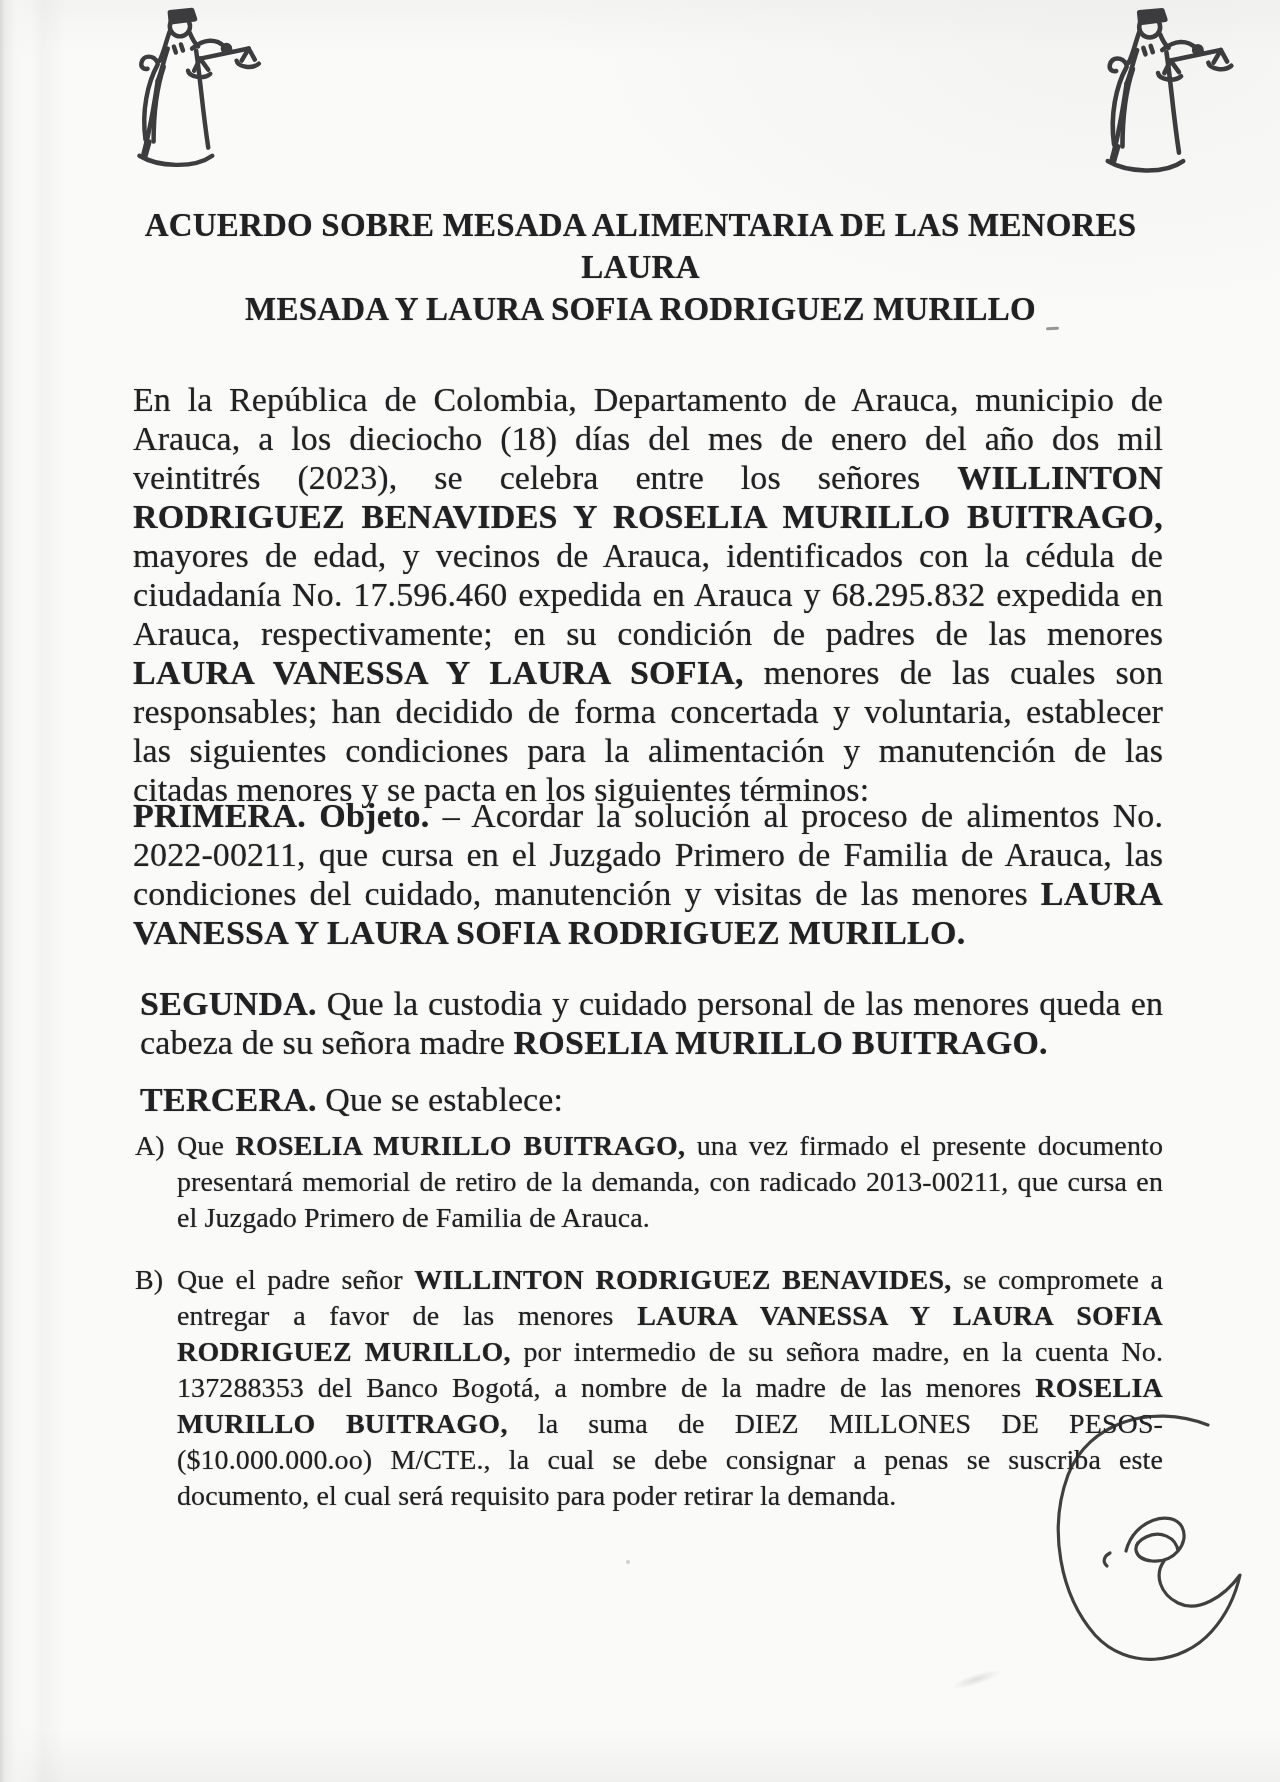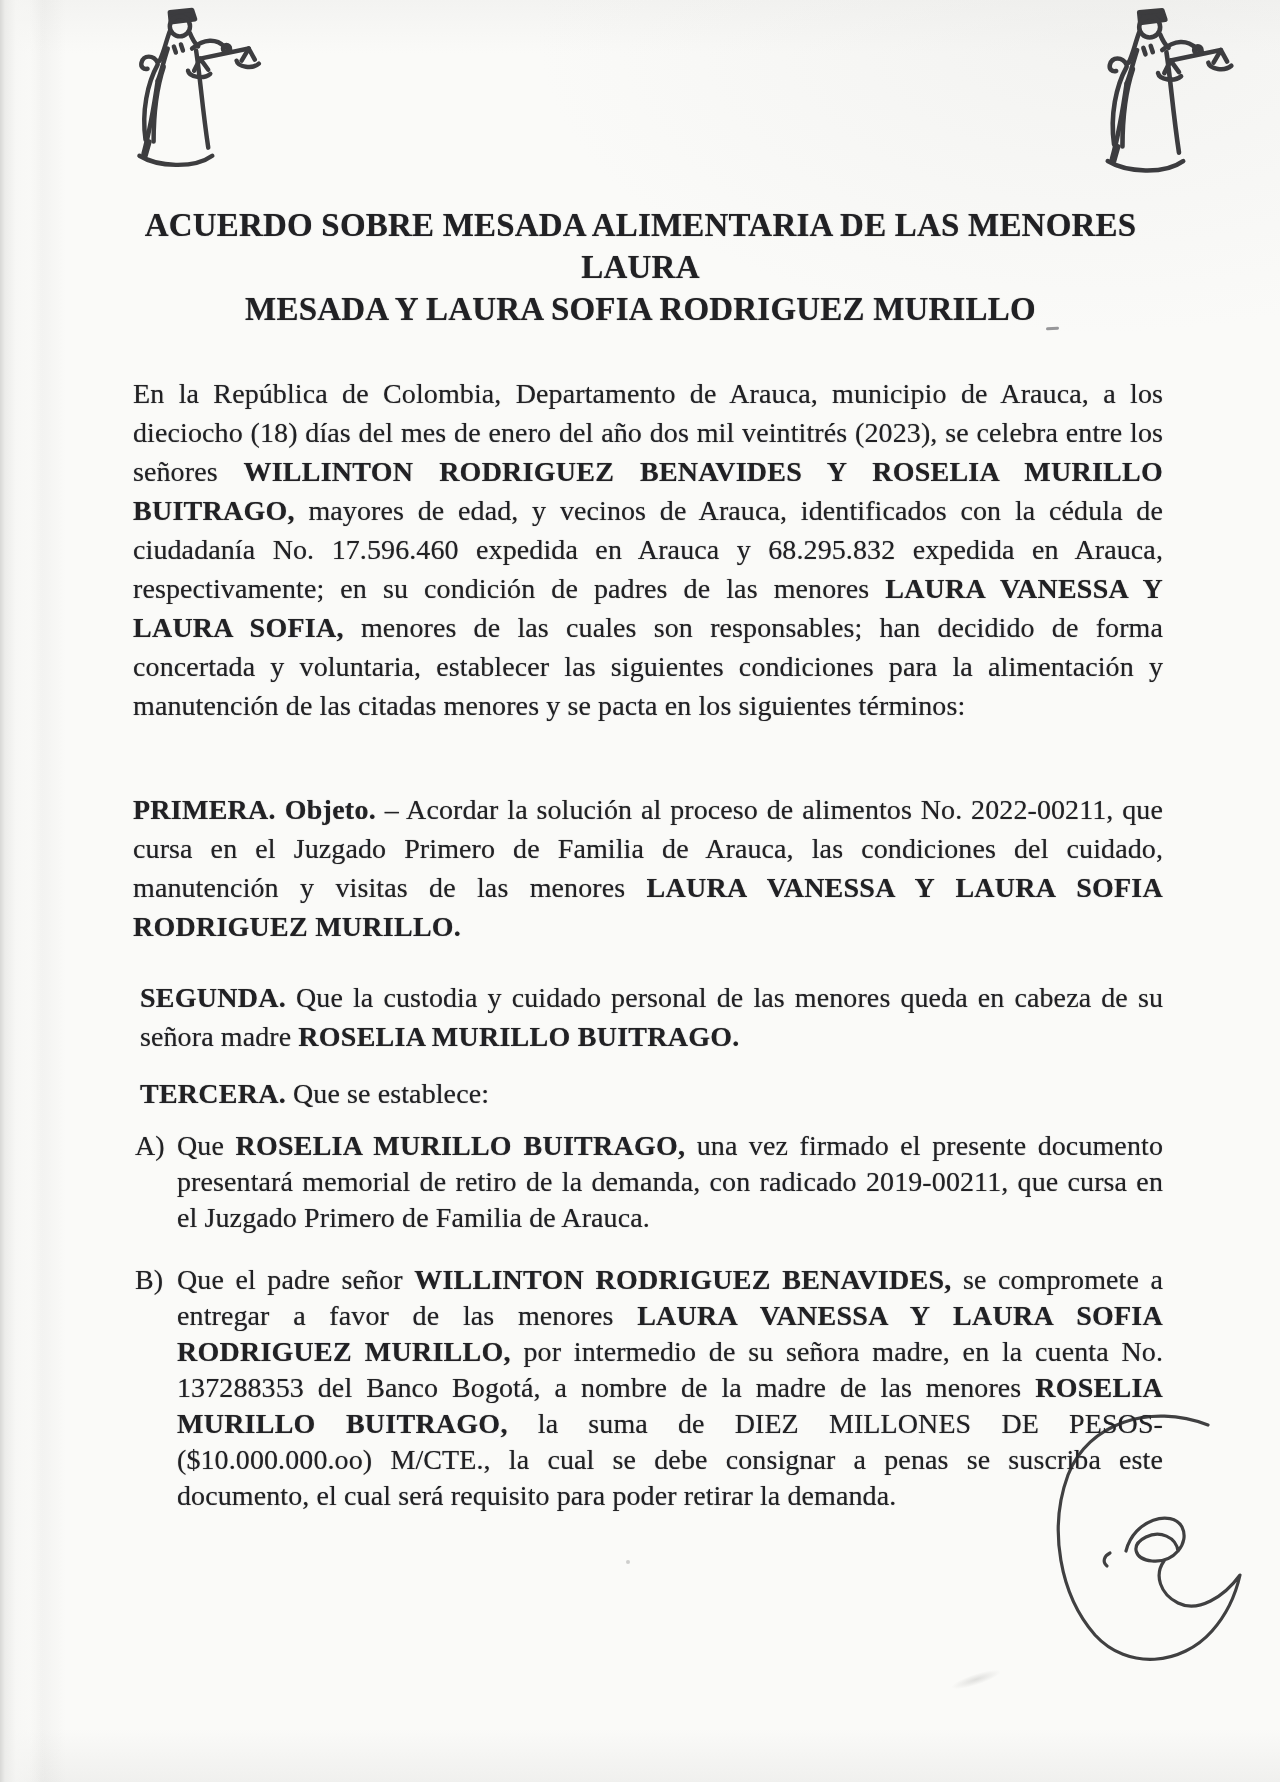--- a/index.html
+++ b/index.html
@@ -20,21 +20,21 @@
     padding-left: 8px;
   }
   .ink{ text-shadow:0 0 1px rgba(25,25,28,.55); }
   .title{
     position:absolute;top:204px;left:118px;width:1045px;
     text-align:center;font-weight:700;font-size:33px;line-height:42px;
     letter-spacing:.2px;
   }
   .para{
     position:absolute;left:133px;width:1030px;
-    font-size:28px;line-height:39px;text-align:justify;
+    font-size:34px;line-height:39px;text-align:justify;
     letter-spacing:.1px;
   }
   #p-intro{top:346px;}
   #p-primera{top:762px;font-family:Liberation Serif, serif;}
   #p-segunda{top:950px;left:140px;width:1023px;}
   #p-tercera{top:1046px;left:140px;width:1023px;}
   .list-item{
     position:absolute;left:133px;width:1030px;box-sizing:border-box;
     padding-left:44px;font-size:28px;line-height:36px;text-align:justify;
     letter-spacing:.1px;
@@ -119,21 +119,21 @@
   <p id="p-intro" class="para ink"><span>En la República de Colombia, Departamento de Arauca, municipio de Arauca, a los dieciocho (18) días del mes de enero del año dos mil veintitrés (2023), se celebra entre los señores </span><span class="b">WILLINTON RODRIGUEZ BENAVIDES Y ROSELIA MURILLO BUITRAGO,</span><span> mayores de edad, y vecinos de Arauca, identificados con la cédula de ciudadanía No. 17.596.460 expedida en Arauca y 68.295.832 expedida en Arauca, respectivamente; en su condición de padres de las menores </span><span class="b">LAURA VANESSA Y LAURA SOFIA,</span><span> menores de las cuales son responsables; han decidido de forma concertada y voluntaria, establecer las siguientes condiciones para la alimentación y manutención de las citadas menores y se pacta en los siguientes términos:</span></p>
 
   <p id="p-primera" class="para ink"><span class="b">PRIMERA. Objeto.</span><span> – Acordar la solución al proceso de alimentos No. 2022-00211, que cursa en el Juzgado Primero de Familia de Arauca, las condiciones del cuidado, manutención y visitas de las menores </span><span class="b">LAURA VANESSA Y LAURA SOFIA RODRIGUEZ MURILLO.</span></p>
 
   <p id="p-tercera" class="para ink"><span class="b">TERCERA.</span><span> Que se establece:</span></p>
 
   <p id="p-segunda" class="para ink"><span class="b">SEGUNDA.</span><span> Que la custodia y cuidado personal de las menores queda en cabeza de su señora madre </span><span class="b">ROSELIA MURILLO BUITRAGO.</span></p>
 
   <div id="item-a" class="list-item ink">
     <span class="marker">A)</span>
-    <span><span>Que </span><span class="b">ROSELIA MURILLO BUITRAGO,</span><span> una vez firmado el presente documento presentará memorial de retiro de la demanda, con radicado 2019-00211, que cursa en el Juzgado Primero de Familia de Arauca.</span></span>
+    <span><span>Que </span><span class="b">ROSELIA MURILLO BUITRAGO,</span><span> una vez firmado el presente documento presentará memorial de retiro de la demanda, con radicado 2013-00211, que cursa en el Juzgado Primero de Familia de Arauca.</span></span>
   </div>
 
   <div id="item-b" class="list-item ink">
     <span class="marker">B)</span>
     <span><span>Que el padre señor </span><span class="b">WILLINTON RODRIGUEZ BENAVIDES,</span><span> se compromete a entregar a favor de las menores </span><span class="b">LAURA VANESSA Y LAURA SOFIA RODRIGUEZ MURILLO,</span><span> por intermedio de su señora madre, en la cuenta No. 137288353 del Banco Bogotá, a nombre de la madre de las menores </span><span class="b">ROSELIA MURILLO BUITRAGO,</span><span> la suma de DIEZ MILLONES DE PESOS-($10.000.000.oo) M/CTE., la cual se debe consignar a penas se suscriba este documento, el cual será requisito para poder retirar la demanda.</span></span>
   </div>
 
   <svg id="signature" viewBox="0 0 205 275" aria-hidden="true">
     <g class="sig-stroke">
       <path d="M168,22 C110,0 48,20 28,72 C8,126 20,192 55,232 C88,268 142,262 172,228 C188,210 196,190 200,172 C184,194 158,210 138,200 C120,191 114,172 124,158"></path>

